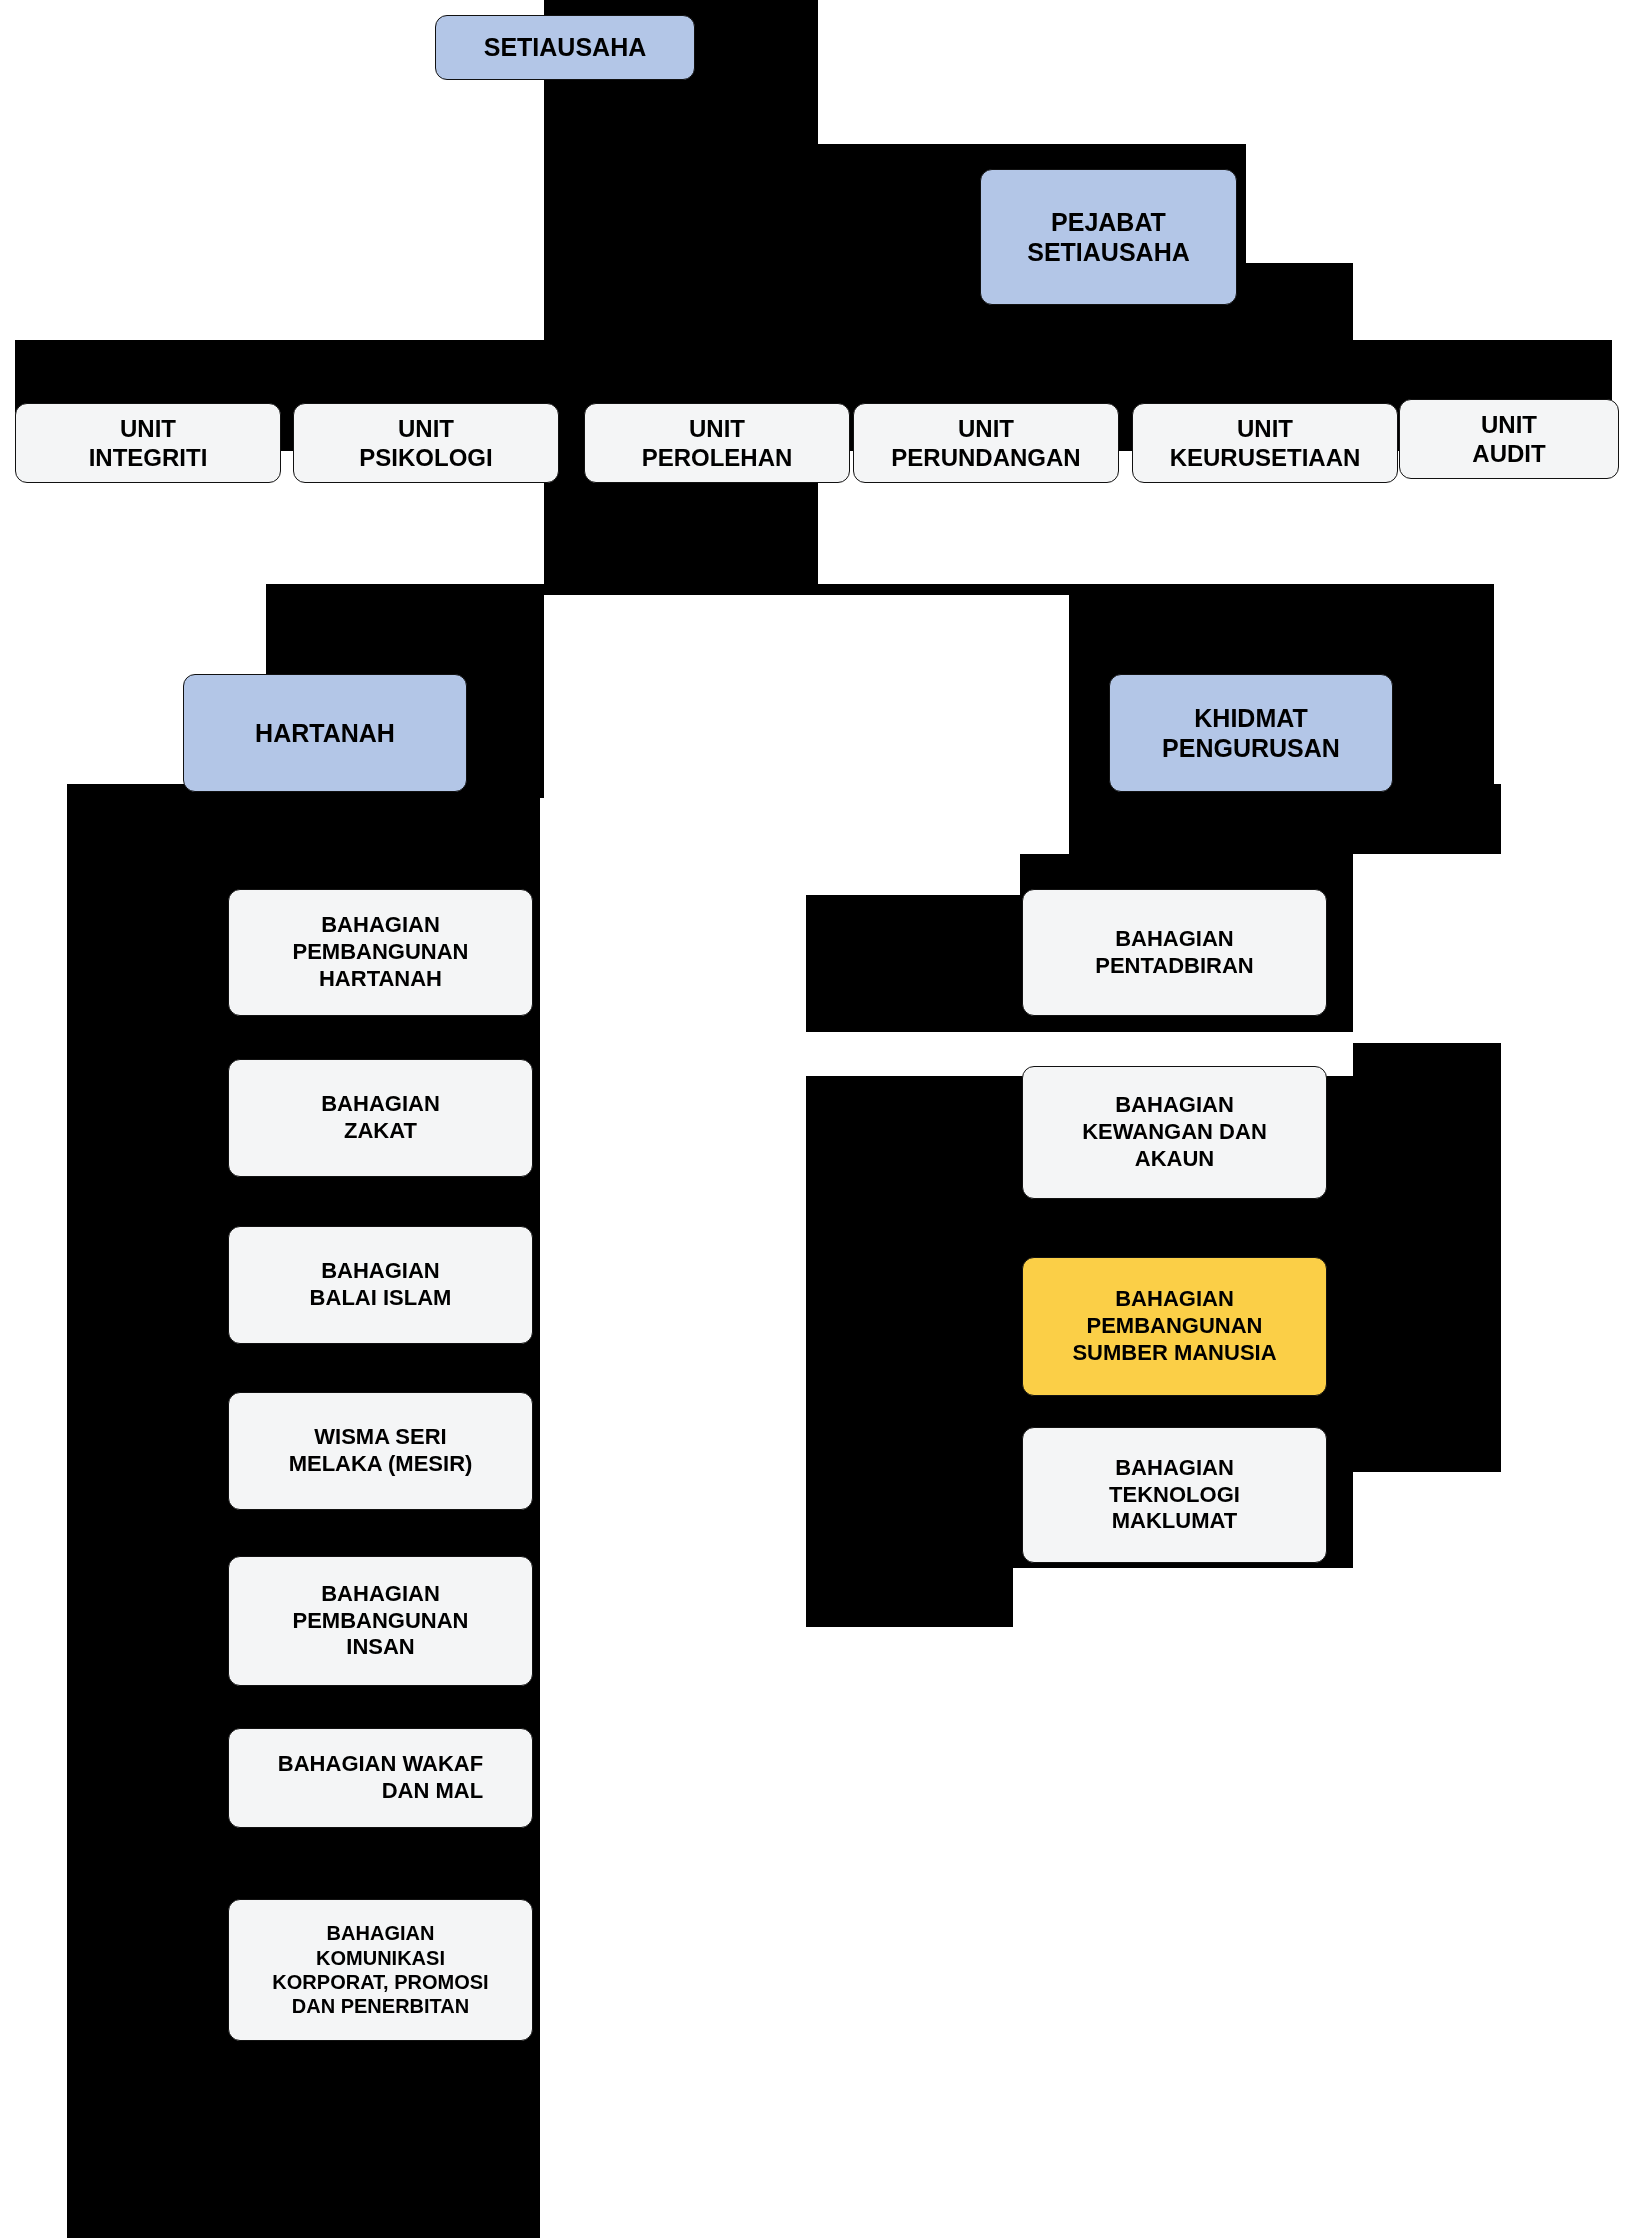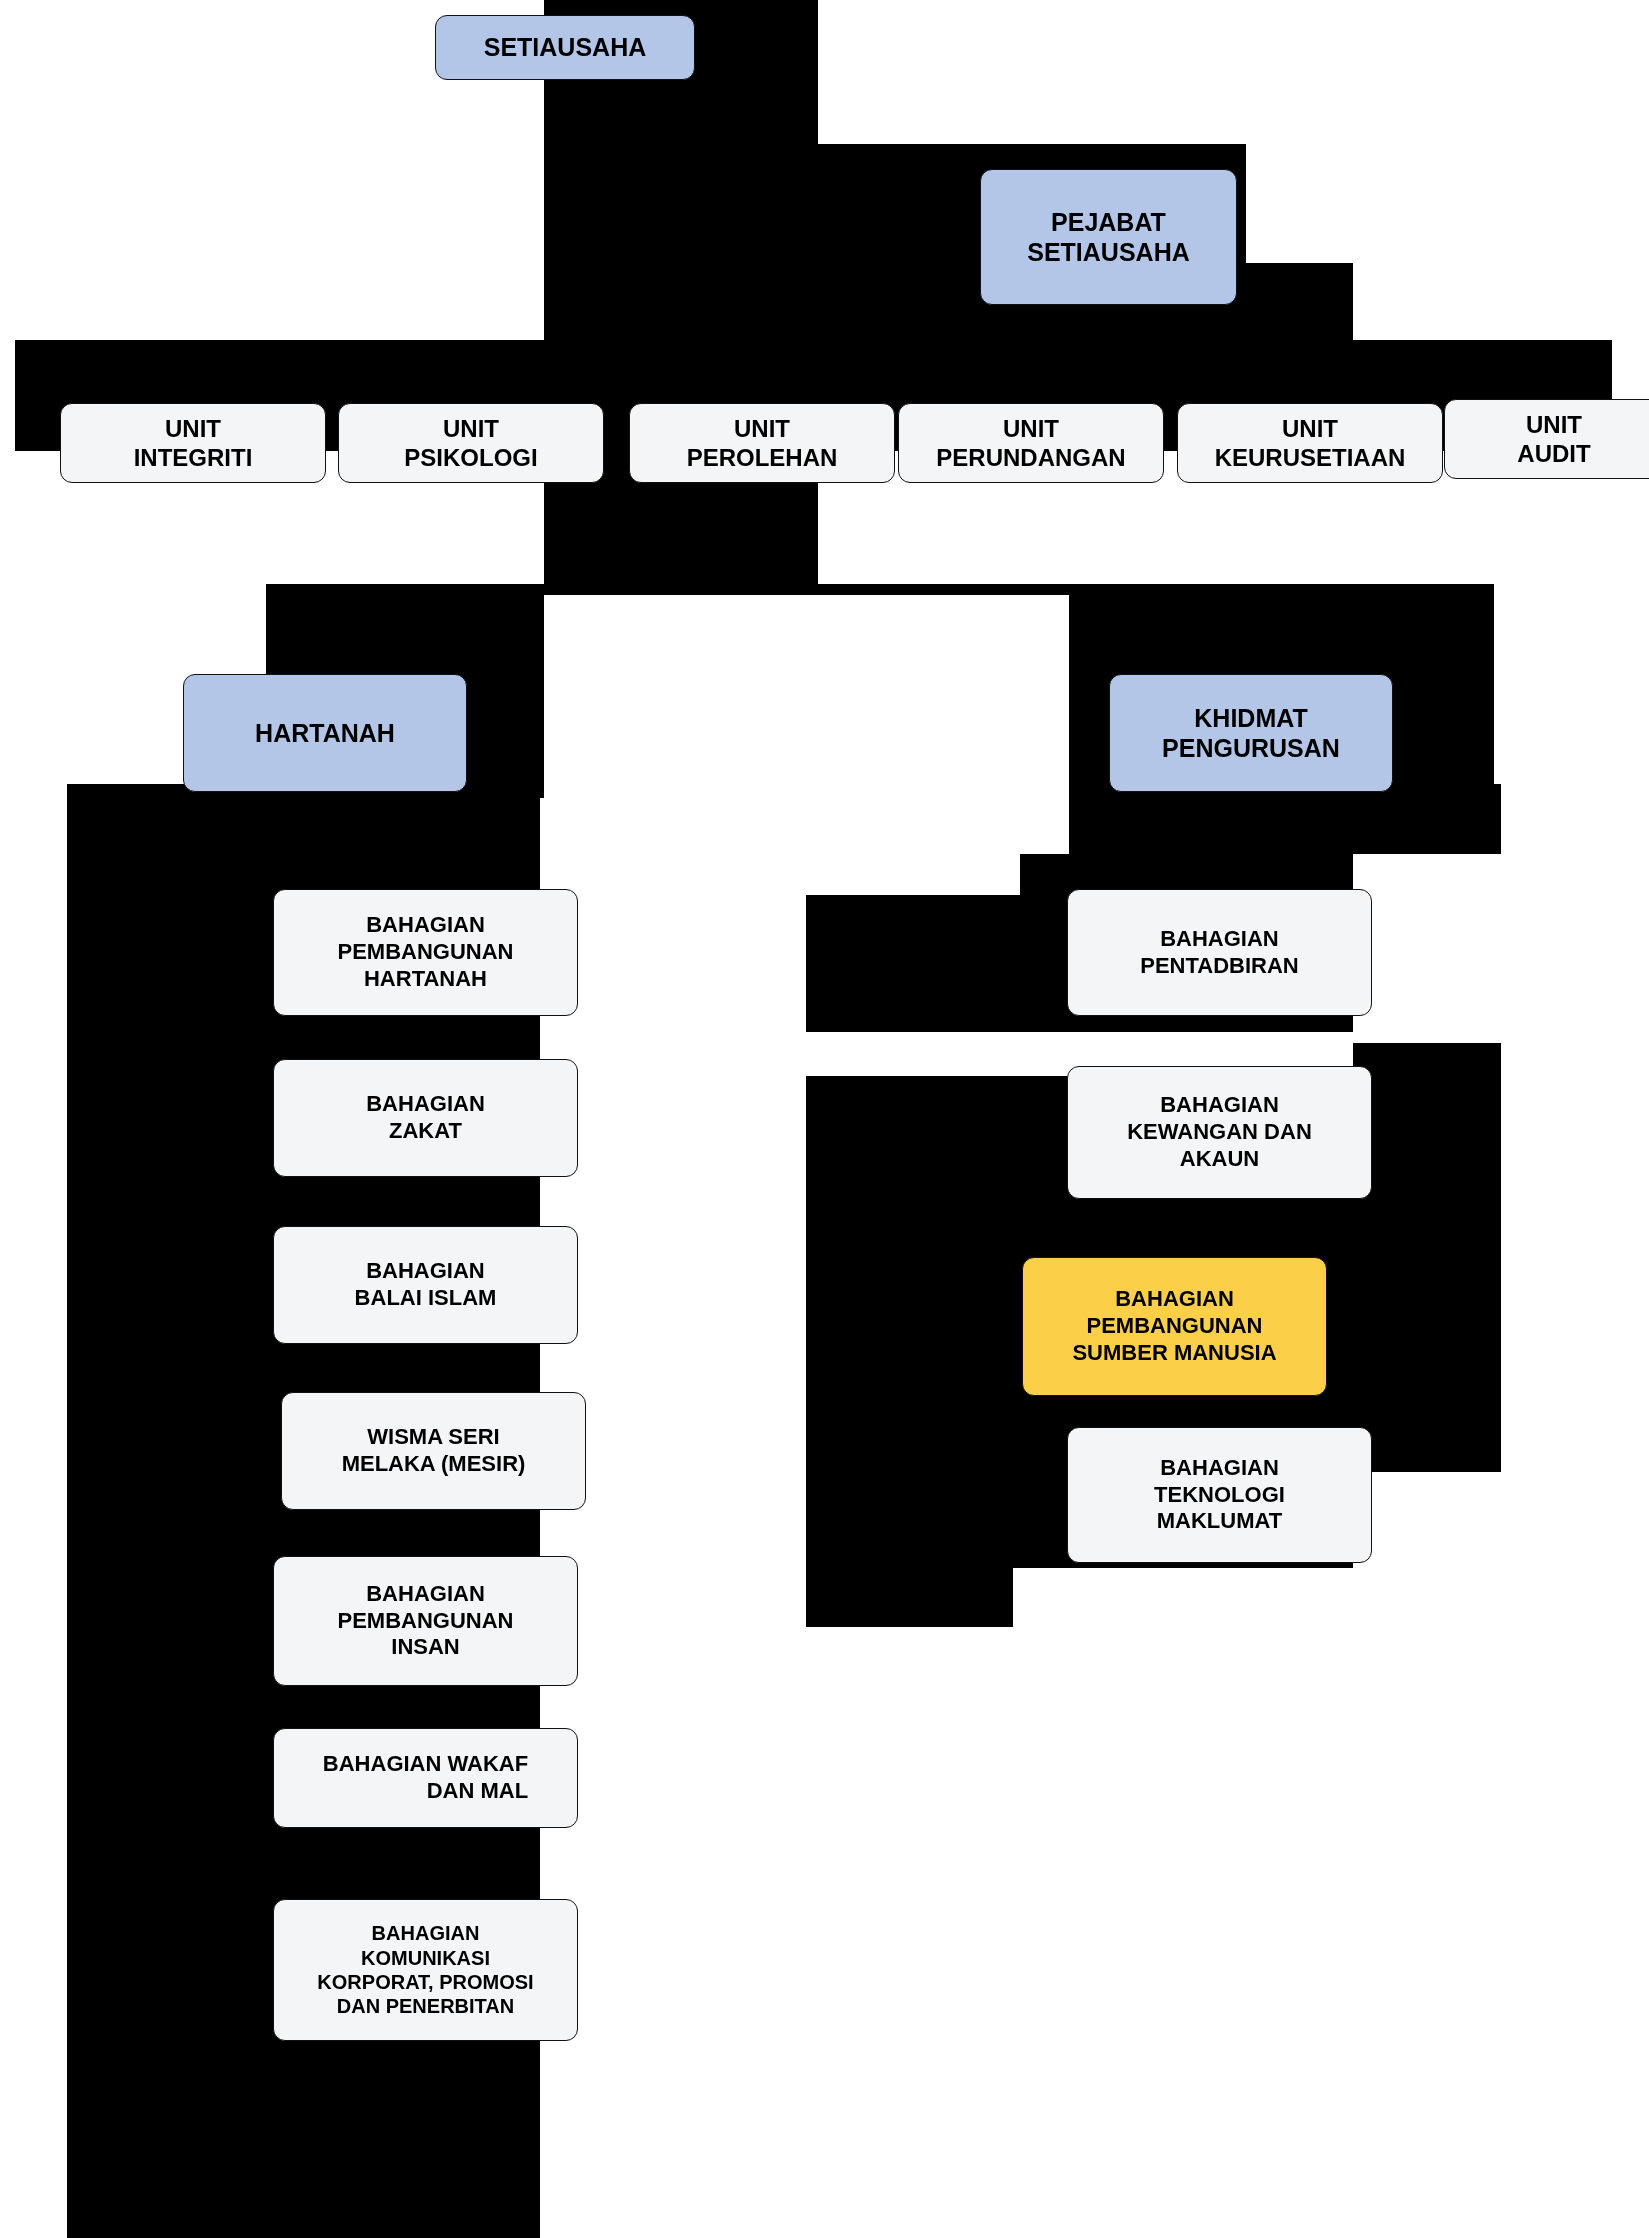--- a/index.html
+++ b/index.html
@@ -40,21 +40,20 @@
     font-weight: bold;
     line-height: 1.22;
     padding: 3px 6px;
     z-index: 5;
   }
   .node.blue {
     background: #b3c6e7;
   }
   .node.white {
     background: #f4f5f6;
-    margin-left: 45px;
   }
   .node.yellow {
     background: #fbcf47;
   }
   .t34 { font-size: 25px; }
   .t32 { font-size: 24px; }
   .t30 { font-size: 22px; }
   .t27 { font-size: 20px; }
 </style>
 </head>
@@ -99,21 +98,21 @@
   <div class="node blue t34" style="left:183px; top:674px; width:284px; height:118px;">HARTANAH</div>
 
   <div class="node blue t34" style="left:1109px; top:674px; width:284px; height:118px;">KHIDMAT<br>PENGURUSAN</div>
 
   <div class="node white t30" style="left:228px; top:889px; width:305px; height:127px;">BAHAGIAN<br>PEMBANGUNAN<br>HARTANAH</div>
 
   <div class="node white t30" style="left:228px; top:1059px; width:305px; height:118px;">BAHAGIAN<br>ZAKAT</div>
 
   <div class="node white t30" style="left:228px; top:1226px; width:305px; height:118px;">BAHAGIAN<br>BALAI ISLAM</div>
 
-  <div class="node white t30" style="left:236px; top:1392px; width:305px; height:118px;">WISMA SERI<br>MELAKA (MESIR)</div>
+  <div class="node white t30" style="left:228px; top:1392px; width:305px; height:118px;">WISMA SERI<br>MELAKA (MESIR)</div>
 
   <div class="node white t30" style="left:228px; top:1556px; width:305px; height:130px;">BAHAGIAN<br>PEMBANGUNAN<br>INSAN</div>
 
   <div class="node white t30" style="left:228px; top:1728px; width:305px; height:100px;text-align:right;">BAHAGIAN WAKAF<br>DAN MAL</div>
 
   <div class="node white t27" style="left:228px; top:1899px; width:305px; height:142px;">BAHAGIAN<br>KOMUNIKASI<br>KORPORAT, PROMOSI<br>DAN PENERBITAN</div>
 
 
   <div class="node white t30" style="left:1022px; top:889px; width:305px; height:127px;">BAHAGIAN<br>PENTADBIRAN</div>
 

